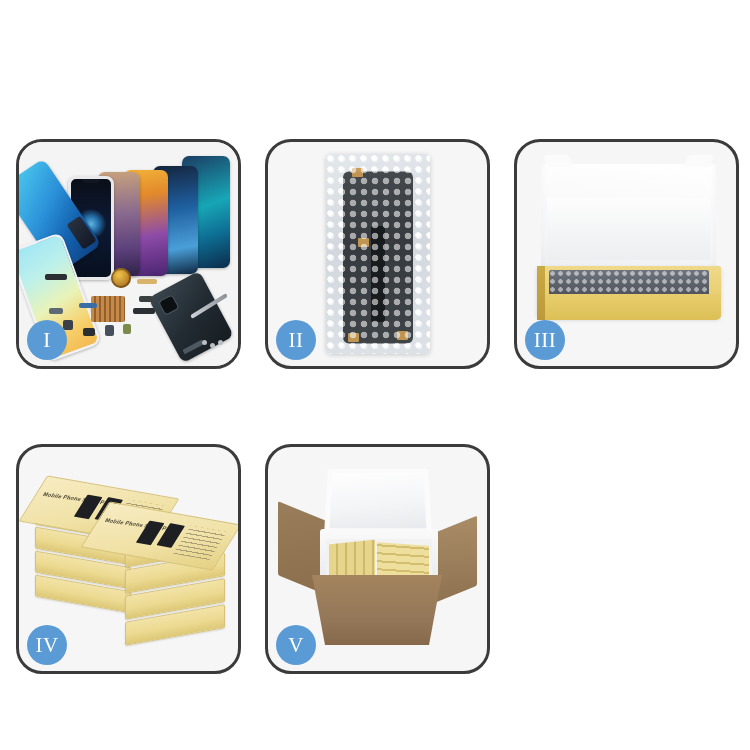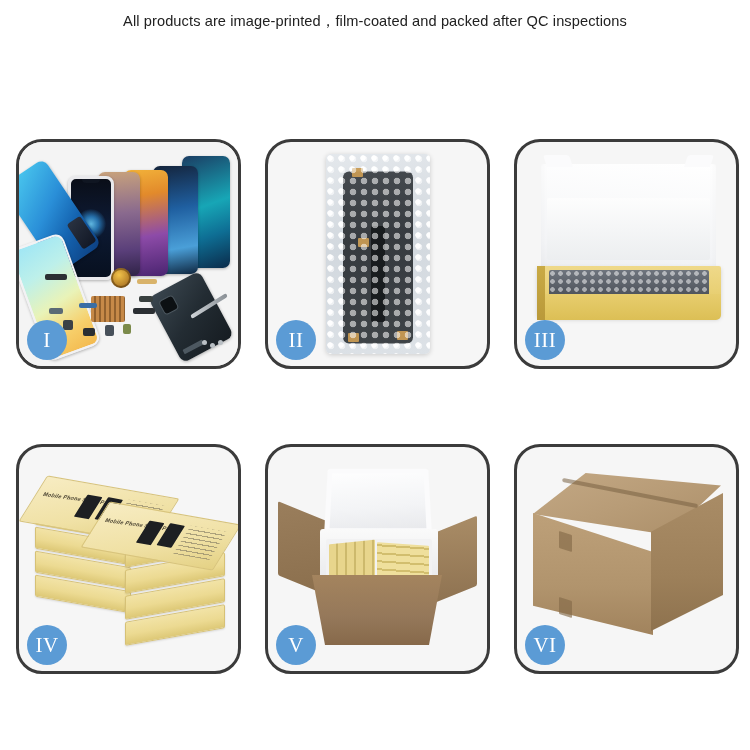--- a/index.html
+++ b/index.html
@@ -369,21 +369,20 @@
   }
   .p6-tape.t1 { left: 42px; top: 86px; width: 13px; height: 17px; transform: skewY(18deg); }
   .p6-tape.t2 { left: 42px; top: 152px; width: 13px; height: 17px; transform: skewY(18deg); }
 </style>
 </head>
 <body>
 
 <div class="page">
 
   <div class="header">
-    <div class="sub-title">All products are image-printed，film-coated and packed after QC inspections</div>
   </div>
 
   <div class="grid">
 
     <div class="panel">
       <div class="panel-stage">
         <div class="p1-bg"></div>
 
         <div class="phone ph-e"></div>
         <div class="phone ph-d"></div>
@@ -485,26 +484,15 @@
         <div class="p5-foam-box"></div>
         <div class="p5-inner">
           <span class="p5-ybox-l"></span>
           <span class="p5-ybox-r"></span>
         </div>
         <div class="p5-body"></div>
       </div>
       <div class="badge">V</div>
     </div>
 
-    <div class="panel">
-      <div class="panel-stage p6">
-        <div class="p6-top"></div>
-        <div class="p6-left"></div>
-        <div class="p6-right"></div>
-        <div class="p6-seam"></div>
-        <div class="p6-tape t1"></div>
-        <div class="p6-tape t2"></div>
-      </div>
-      <div class="badge">VI</div>
-    </div>
 
   </div>
 </div>
 
 </body></html>

